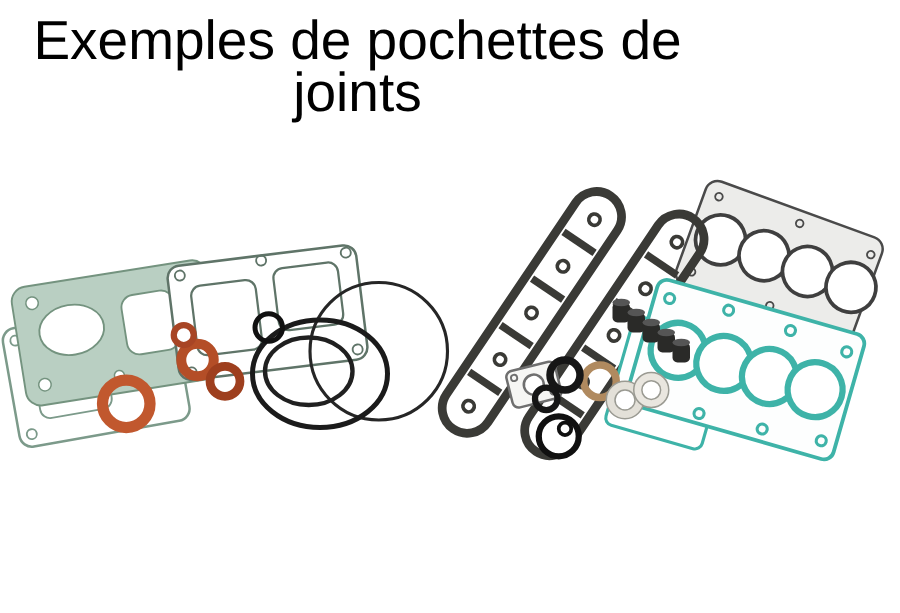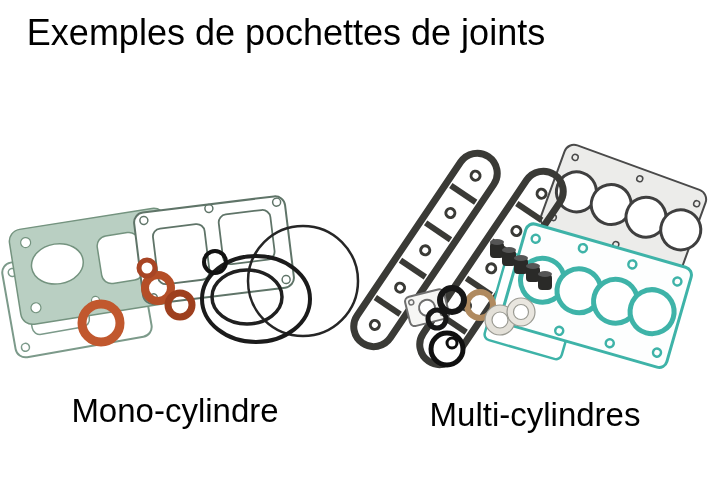--- a/index.html
+++ b/index.html
@@ -8,21 +8,21 @@
     width:720px;height:490px;
     background:#ffffff;
     overflow:hidden;
     font-family:"Liberation Sans", sans-serif;
     color:#000;
   }
   .title{
     position:absolute;
     top:12px;left:0;width:572px;
     text-align:center;
-    font-size:36px;
+    font-size:44px;
     line-height:42px;
     font-weight:400;
     color:#000;
   }
   .photo-svg{
     position:absolute;
     top:0;left:0;
   }
   .caption{
     position:absolute;
@@ -193,17 +193,15 @@
       <circle cx="452" cy="300" r="12" fill="none" stroke="#161616" stroke-width="6"></circle>
       <circle cx="437" cy="319" r="9" fill="none" stroke="#161616" stroke-width="5"></circle>
 
       <g>
         <circle cx="447" cy="349" r="16" fill="#ffffff" stroke="#101010" stroke-width="5"></circle>
         <circle cx="452" cy="343" r="5" fill="#ffffff" stroke="#101010" stroke-width="3"></circle>
       </g>
     </g>
   </svg>
 
-  <div class="caption caption-left">Mono-cylindre</div>
-
-  <div class="caption caption-right">Multi-cylindres</div>
+
 
 </div>
 
 </body></html>

